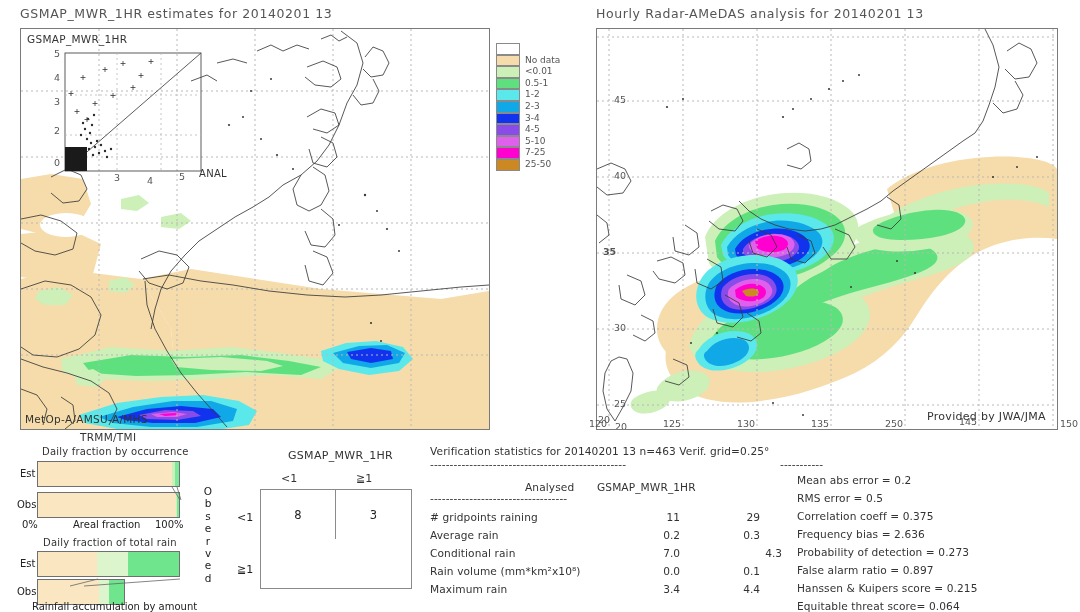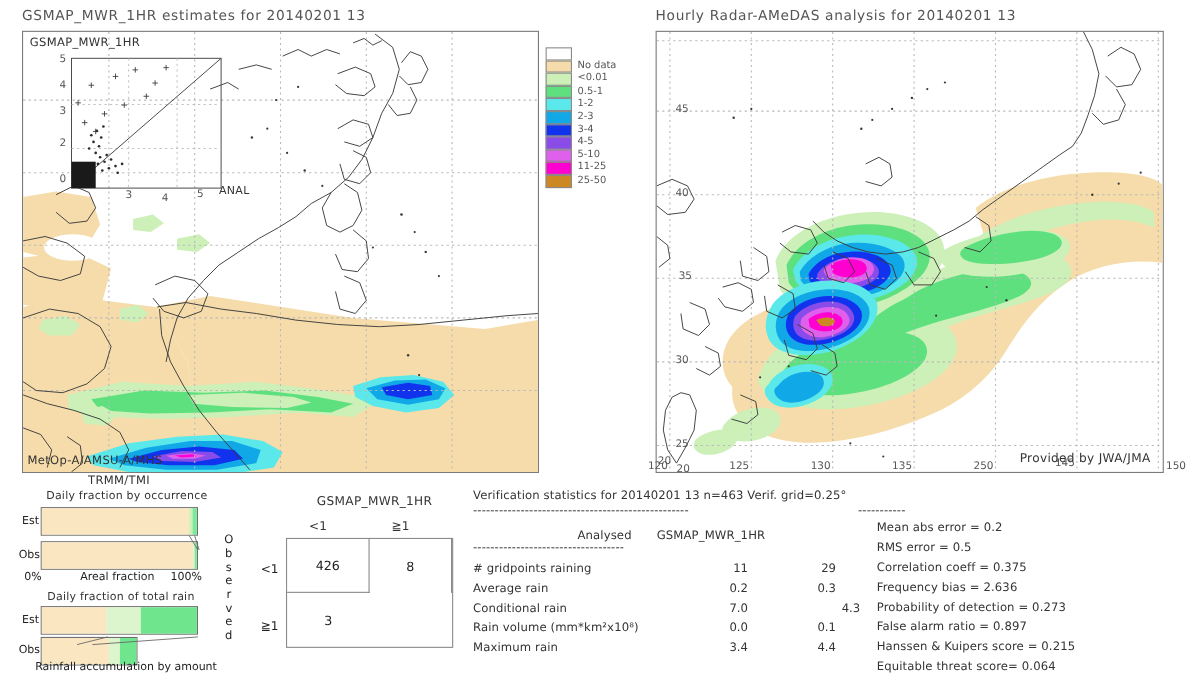--- a/index.html
+++ b/index.html
@@ -242,21 +242,21 @@
   <div class="cbar-row">
     <div class="cbar-sw" style="background:#8a4ce8;"></div>
     <div class="cbar-lb">4-5</div>
   </div>
   <div class="cbar-row">
     <div class="cbar-sw" style="background:#e060ee;"></div>
     <div class="cbar-lb">5-10</div>
   </div>
   <div class="cbar-row">
     <div class="cbar-sw" style="background:#ff00d0;"></div>
-    <div class="cbar-lb">11-25</div>
+    <div class="cbar-lb">7-25</div>
   </div>
   <div class="cbar-row">
     <div class="cbar-sw" style="background:#cc8822;"></div>
     <div class="cbar-lb">25-50</div>
   </div>
 </div>
 
 <div class="panel-title" style="left:596px;top:6px;width:460px;">Hourly Radar-AMeDAS analysis for 20140201 13</div>
 
 <div class="map-frame" style="left:596px;top:28px;width:460px;height:400px;">
@@ -397,21 +397,21 @@
           <circle cx="120" cy="304" r="1"></circle>
             <circle cx="94" cy="314" r="1"></circle>
           <circle cx="176" cy="374" r="1"></circle>
             <circle cx="206" cy="386" r="1"></circle>
         </g>
       </g>
     </svg>
 
     <div class="tick" style="left:17px;top:65px;">45</div>
     <div class="tick" style="left:17px;top:141px;">40</div>
-    <div class="tick" style="left:20px;top:217px;">35</div>
+    <div class="tick" style="left:6px;top:217px;font-weight:bold;">35</div>
     <div class="tick" style="left:17px;top:293px;">30</div>
     <div class="tick" style="left:17px;top:369px;">25</div>
     <div class="tick" style="left:1px;top:385px;">20</div>
     <div class="tick" style="left:18px;top:392px;">20</div>
 
     <div class="map-note" style="left:300px;top:381px;font-size:11px;margin-left:30px;">Provided by JWA/JMA</div>
   </div>
 </div>
 
 <div class="tick" style="left:589px;top:418px;">120</div>
@@ -471,21 +471,20 @@
 <div class="ct-title" style="left:288px;top:449px;">GSMAP_MWR_1HR</div>
 <div class="ct-col" style="left:281px;top:472px;">&lt;1</div>
 <div class="ct-col" style="left:356px;top:472px;">≧1</div>
 
 <div class="ct-obs" style="left:202px;top:485px;">O<br>b<br>s<br>e<br>r<br>v<br>e<br>d</div>
 
 <div class="ct-rowlab" style="left:237px;top:511px;">&lt;1</div>
 <div class="ct-rowlab" style="left:237px;top:563px;">≧1</div>
 
 <div class="ct-grid" style="left:260px;top:489px;width:152px;height:100px;">
-  <div class="ct-cell b-r b-b">426</div>
   <div class="ct-cell b-r">8</div>
   <div class="ct-cell">3</div>
 </div>
 
 <div class="st" style="left:430px;top:445px;">Verification statistics for 20140201 13  n=463  Verif. grid=0.25°</div>
 <div class="st-dash" style="left:430px;top:458px;width:618px;">--------------------------------------------------</div>
 
 <div class="st" style="left:525px;top:481px;">Analysed</div>
 <div class="st" style="left:597px;top:481px;">GSMAP_MWR_1HR</div>
 <div class="st-dash" style="left:430px;top:492px;width:265px;">-----------------------------------</div>

